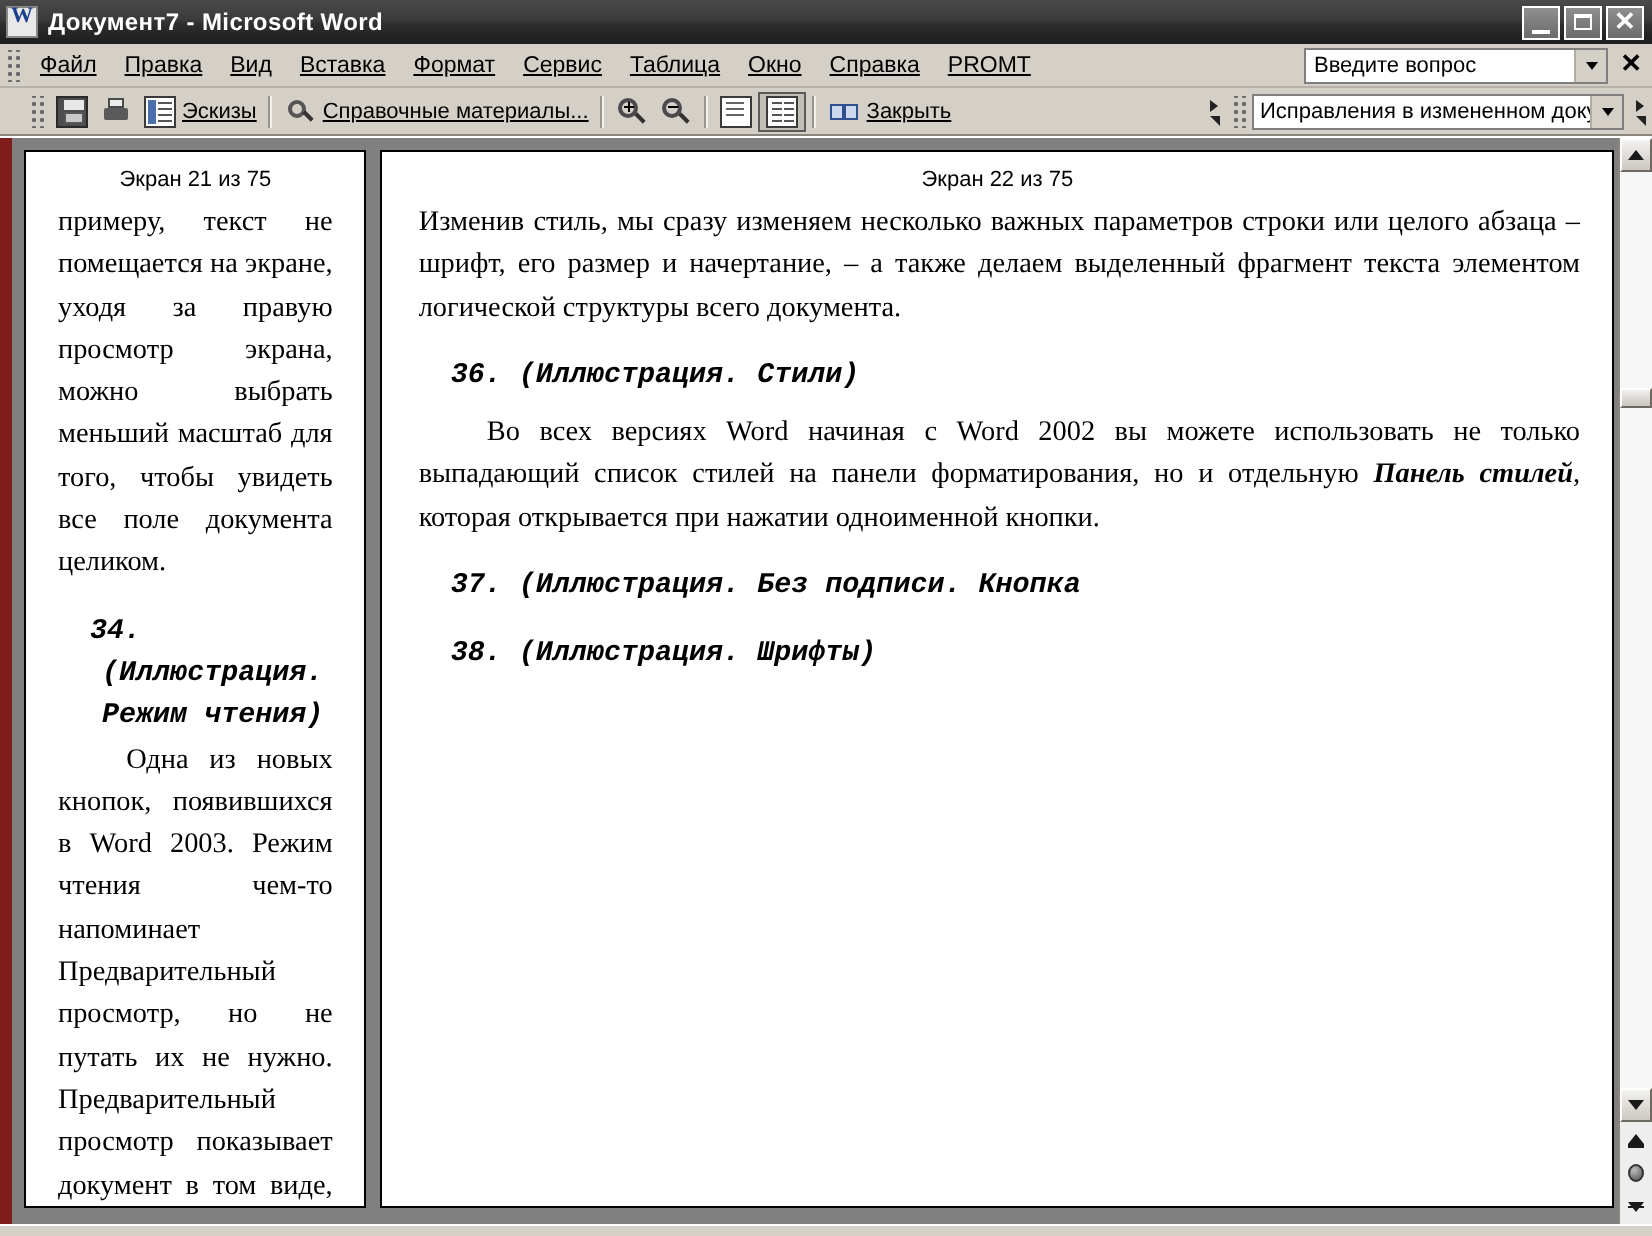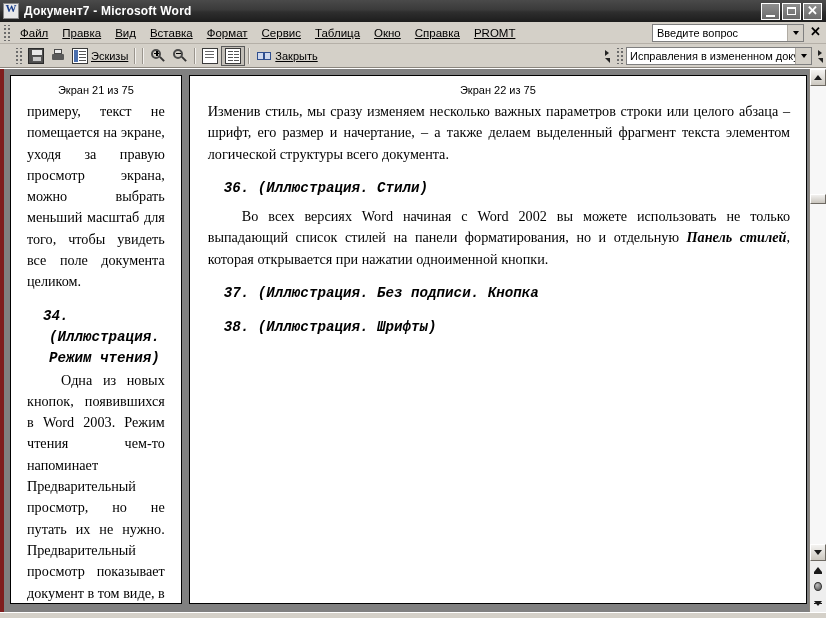--- a/index.html
+++ b/index.html
@@ -287,21 +287,21 @@
     overflow: hidden;
     border-top: 1px solid #ffffff;
   }
   .pages-wrap {
     flex: 1 1 auto;
     display: flex;
     background: #808080;
     padding: 0;
     position: relative;
     box-sizing: border-box;
-    border-left: 4px solid #7f1d1d;
+    border-left: 6px solid #7f1d1d;
   }
   .page {
     background: #ffffff;
     position: relative;
     box-sizing: border-box;
     overflow: hidden;
     border: 1px solid #000000;
     margin: 6px 0 8px 0;
   }
   .page.left { width: 396px; margin-left: 6px; }
@@ -438,20 +438,24 @@
     <div class="tool-btn">
       <span class="ic ic-print"></span>
     </div>
     <div class="tool-btn">
       <span class="ic ic-thumbs"></span>
       <span class="tool-label"><span class="u">Эскизы</span></span>
     </div>
 
     <div class="sep"></div>
 
+    <div class="tool-btn">
+      <span class="ic ic-ref"></span>
+      <span class="tool-label"><span class="u">Справочные материалы...</span></span>
+    </div>
 
     <div class="sep"></div>
 
     <div class="tool-btn">
       <span class="ic ic-zoomin">
           <i class="plus"></i>
           <i class="plusv"></i>
         </span>
     </div>
     <div class="tool-btn">

